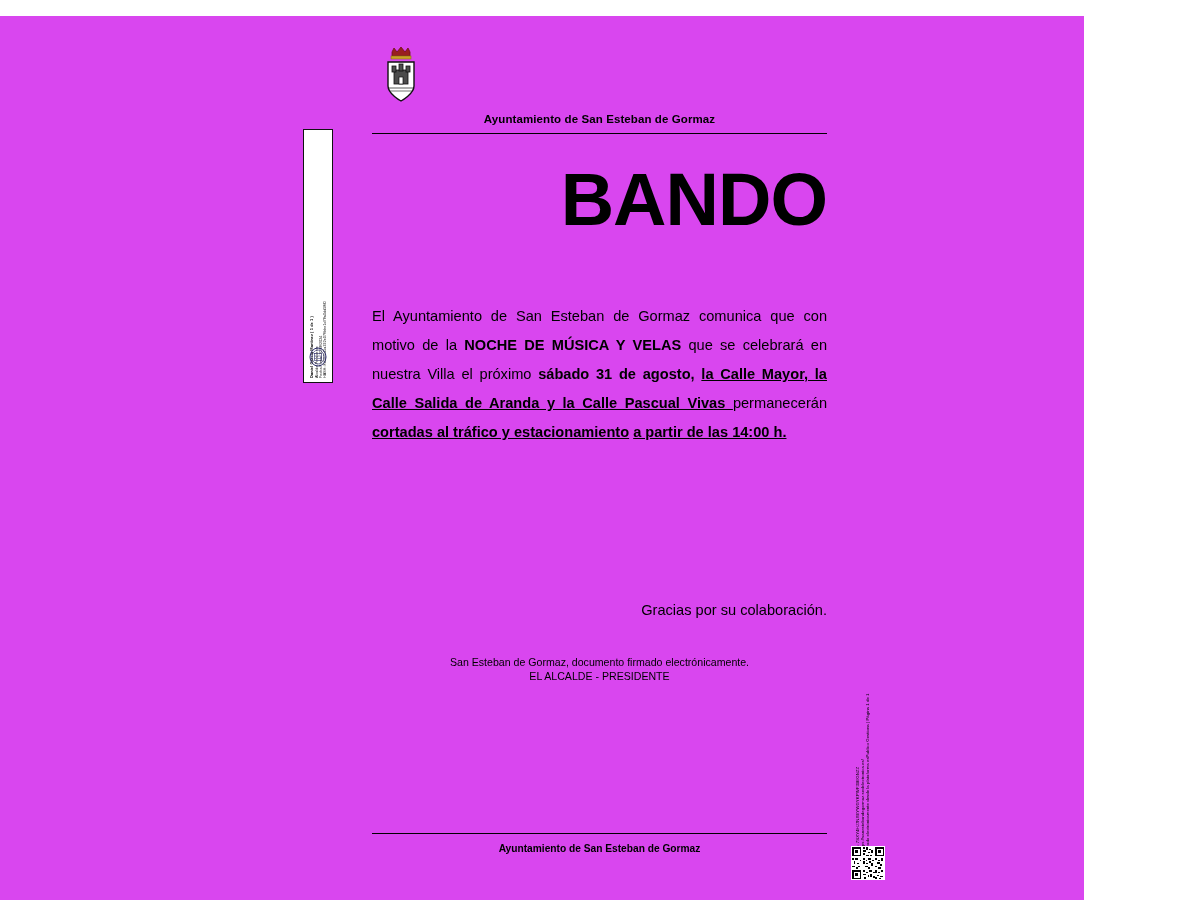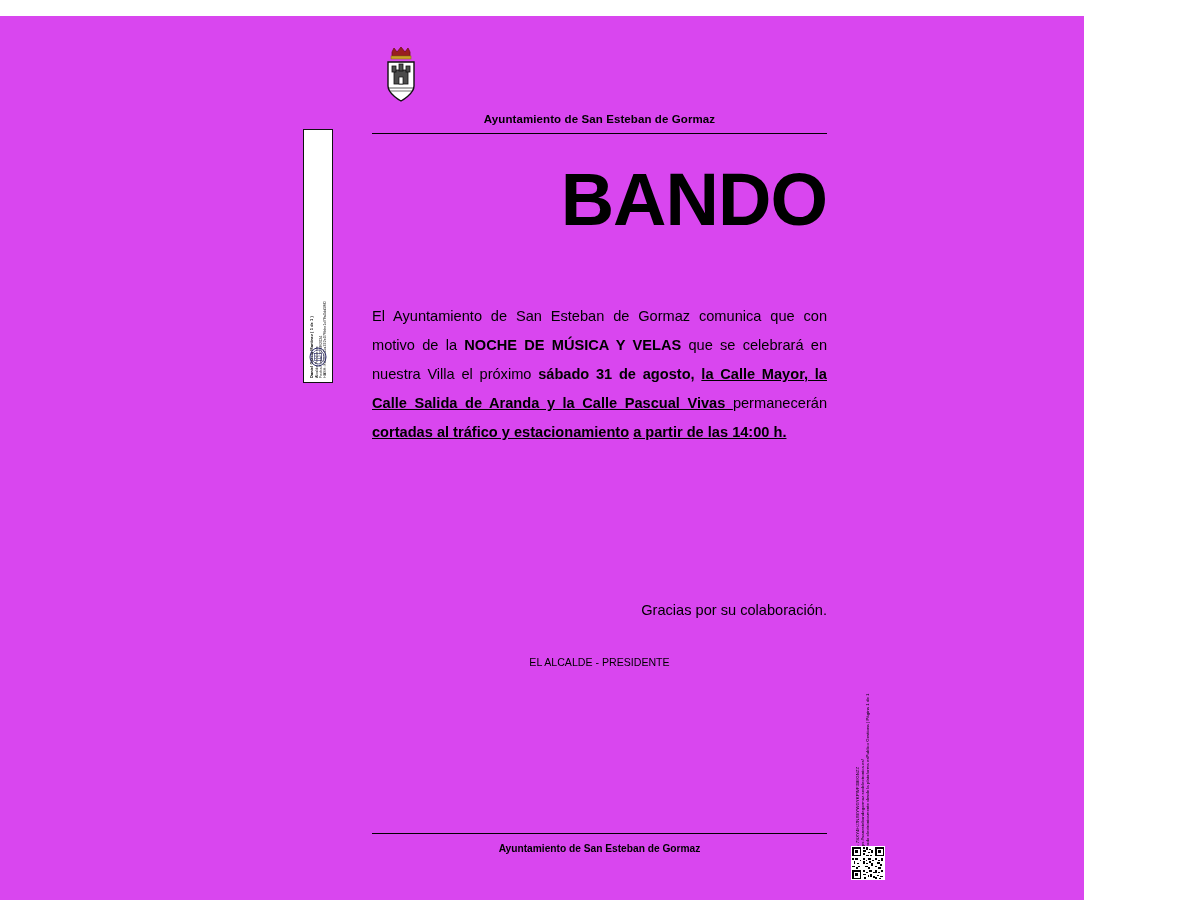--- a/index.html
+++ b/index.html
@@ -263,20 +263,21 @@
 
   <div class="doc-title">BANDO</div>
 
   <div class="body-wrap">
     <p class="para"><span>El Ayuntamiento de San Esteban de Gormaz comunica que con motivo de la </span><span class="b">NOCHE DE MÚSICA Y VELAS</span><span> que se celebrará en nuestra Villa el próximo </span><span class="b">sábado 31 de agosto,</span><span> </span><span class="bu">la Calle Mayor, la Calle Salida de Aranda y la Calle Pascual Vivas </span><span>permanecerán </span><span class="bu">cortadas al tráfico y estacionamiento</span><span> </span><span class="bu">a partir de las 14:00 h.</span></p>
   </div>
 
   <div class="thanks">Gracias por su colaboración.</div>
 
   <div class="signature-block">
+    <div>San Esteban de Gormaz, documento firmado electrónicamente.</div>
     <div>EL ALCALDE - PRESIDENTE</div>
   </div>
 
   <div class="footer-rule"></div>
   <div class="footer-name">Ayuntamiento de San Esteban de Gormaz</div>
 
   <div class="valid-wrap">
     <div class="valid-inner">
       <div class="valid-line">Cód. Validación: 7SXY4HJ7NXEYWGYKPWF39EGNZZ</div>
       <div class="valid-line">Verificación: https://sanestebandegormaz.sedelectronica.es/</div>

